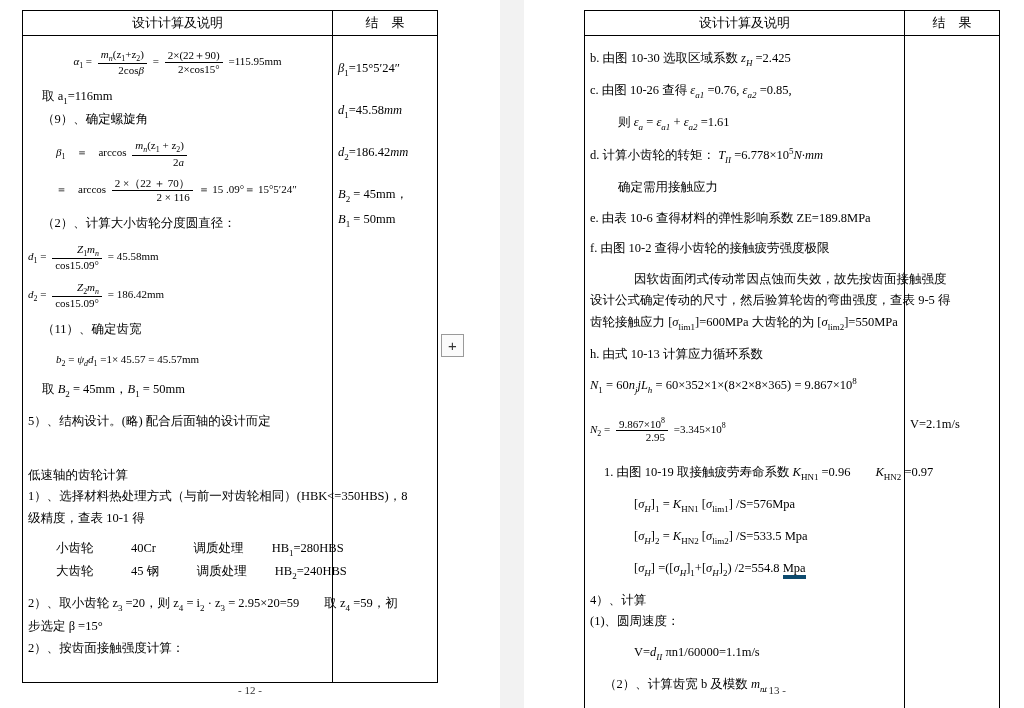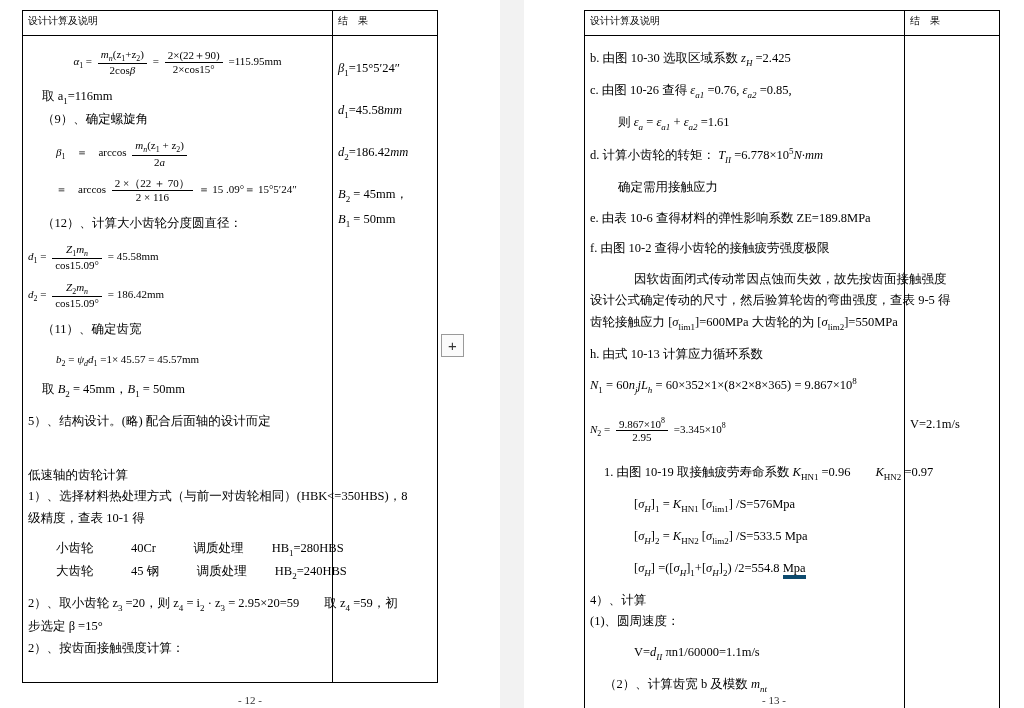--- a/index.html
+++ b/index.html
@@ -22,44 +22,44 @@
     border-collapse:collapse;
     table-layout:fixed;
     font-size:12.5px;
     color:#000;
   }
   table.doc td{
     border:1px solid #000;
     vertical-align:top;
     padding:3px 5px;
   }
-  .hdr td{text-align:left;font-size:10px;padding:4px 0;height:18px;}
+  .hdr td{text-align:center;font-size:13px;padding:4px 0;height:18px;}
   .body-cell{height:640px;line-height:1.72;}
   .res-cell{height:640px;line-height:1.85;}
 
   .line{white-space:nowrap;}
   .ind1{padding-left:14px;}
   .ind2{padding-left:28px;}
   .ind3{padding-left:44px;font-family:Liberation Serif, serif;}
   .gap{height:9px;}
   .gap-lg{height:16px;}
 
   
-  .frac{display:inline-block;vertical-align:middle;text-align:center;line-height:1.15;margin:0 3px;}
+  .frac{display:inline-block;vertical-align:middle;text-align:right;line-height:1.15;margin:0 3px;}
   .frac .num{display:block;border-bottom:1px solid #000;padding:0 3px;}
   .frac .den{display:block;padding:0 3px;}
   .it{font-style:italic;}
   .sub{font-size:0.72em;vertical-align:sub;}
   .sup{font-size:0.72em;vertical-align:super;}
   .eq{font-size:11px;}
   .eqc{text-align:center;}
   .ul-red{border-bottom:4px solid #0c4a6e;}
 
   .footer{
-    position:absolute;bottom:2px;width:100%;text-align:center;
+    position:absolute;bottom:12px;width:100%;text-align:center;
     font-size:11px;color:#333;
   }
 
   .plus-btn{
     position:absolute;left:441px;top:334px;width:21px;height:21px;
     border:1px solid #9a9a9a;background:#fbfbfb;
     display:flex;align-items:center;justify-content:center;
     font-family:"Liberation Sans", sans-serif;font-size:15px;color:#333;
     cursor:pointer;
   }
@@ -102,21 +102,21 @@
             <span class="frac"><span class="num"><span class="it">m<span class="sub">n</span></span>(z<span class="sub">1</span> + z<span class="sub">2</span>)</span><span class="den">2<span class="it">a</span></span></span>
           </div>
           <div class="gap"></div>
           <div class="eq ind2">
             ＝　arccos
             <span class="frac"><span class="num">2 ×（22 ＋ 70）</span><span class="den">2 × 116</span></span>
             ＝ 15 .09°＝ 15°5′24″
           </div>
           <div class="gap"></div>
 
-          <div class="line ind1">（12）、计算大小齿轮分度圆直径：</div>
+          <div class="line ind1">（2）、计算大小齿轮分度圆直径：</div>
           <div class="gap"></div>
           <div class="eq">
             <span class="it">d</span><span class="sub">1</span> =
             <span class="frac"><span class="num"><span class="it">Z</span><span class="sub">1</span><span class="it">m<span class="sub">n</span></span></span><span class="den">cos15.09°</span></span>
             = 45.58mm
           </div>
           <div class="gap"></div>
           <div class="eq">
             <span class="it">d</span><span class="sub">2</span> =
             <span class="frac"><span class="num"><span class="it">Z</span><span class="sub">2</span><span class="it">m<span class="sub">n</span></span></span><span class="den">cos15.09°</span></span>

